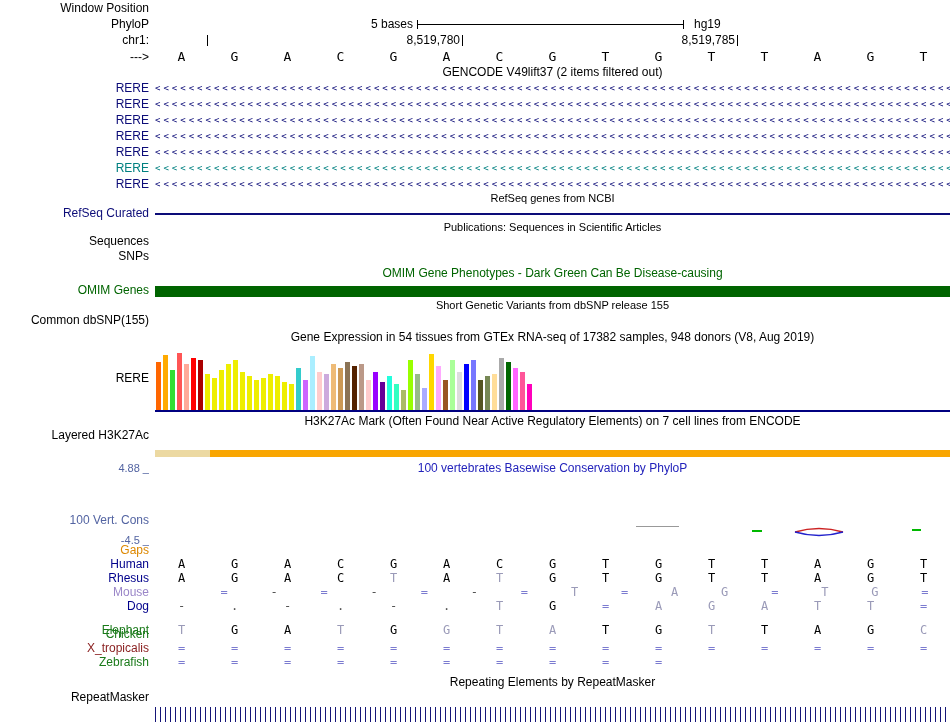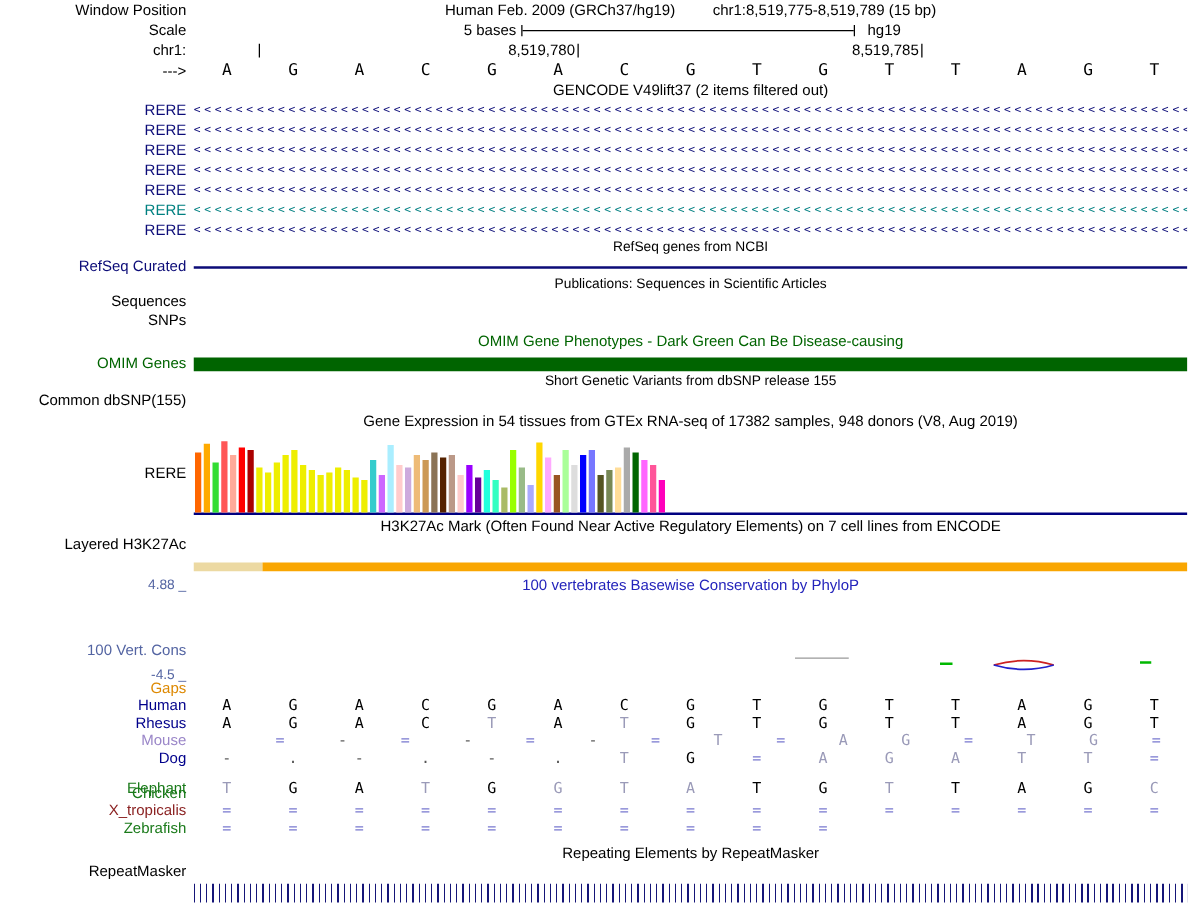--- a/index.html
+++ b/index.html
@@ -33,28 +33,24 @@
          background:repeating-linear-gradient(90deg,#151578 0 1px,transparent 1px 5px);}
   .vlbl{position:absolute;right:6px;white-space:nowrap;}
 </style>
 </head>
 <body>
 
 <div id="app">
 
   <div class="row" style="top:0;height:16px;line-height:16px">
     <div class="lbl">Window Position</div>
-    <div class="trk" style="display:flex;justify-content:center;gap:30px">
-      <span>Human Feb. 2009 (GRCh37/hg19)</span>
-      <span>chr1:8,519,775-8,519,789 (15 bp)</span>
-    </div>
   </div>
 
   <div class="row" style="top:16px;height:16px;line-height:16px">
-    <div class="lbl">Scale</div>
+    <div class="lbl">PhyloP</div>
     <div class="trk" style="display:flex;align-items:center">
       <span style="width:258px;text-align:right;padding-right:4px">5 bases</span>
       <div class="sbar" style="width:265px"></div>
       <span style="margin-left:10px">hg19</span>
     </div>
   </div>
 
   <div class="row" style="top:32px;height:17px;line-height:17px">
     <div class="lbl">chr1:</div>
     <div class="trk">

